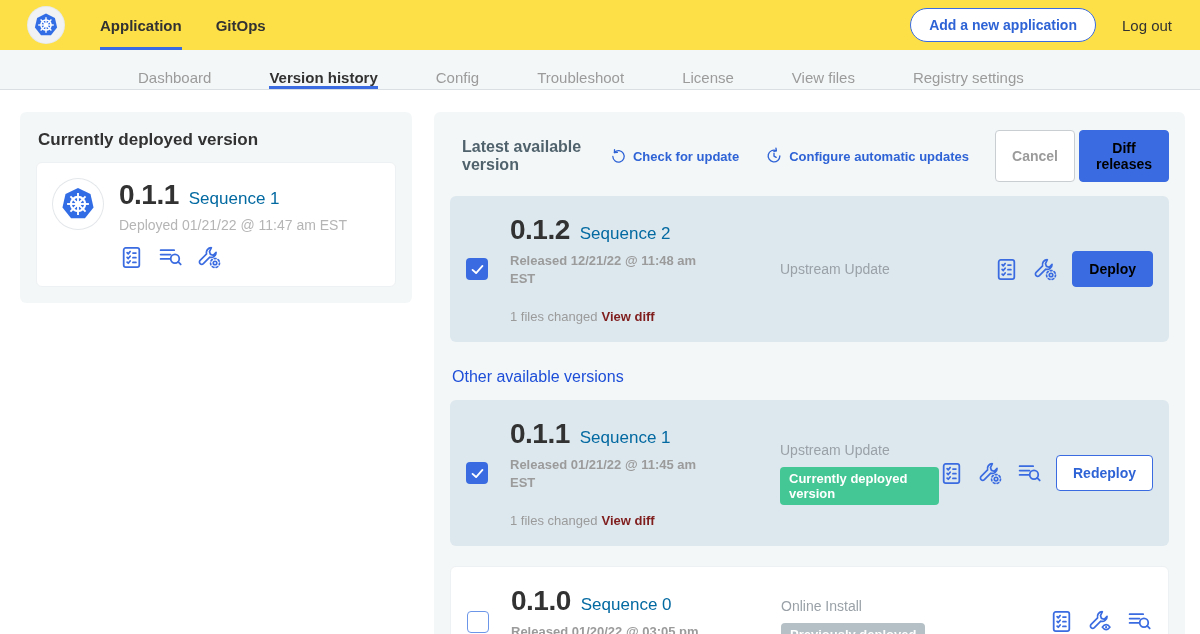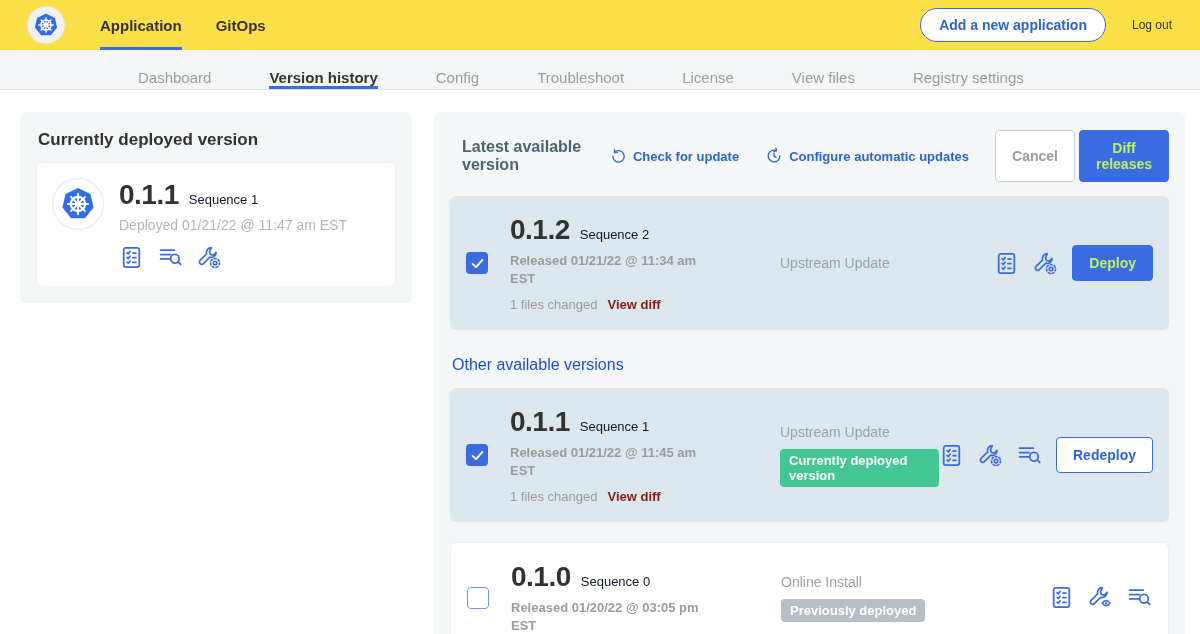--- a/index.html
+++ b/index.html
@@ -11,70 +11,70 @@
   .logo-wrap { width:36px; height:36px; border-radius:50%; background:#f0f2f4; display:flex;
     align-items:center; justify-content:center; margin-right:36px; box-shadow:0 0 0 1px #e6e9ec; }
   .top-tabs { display:flex; height:100%; gap:34px; }
   .top-tab { display:flex; align-items:center; height:100%; font-size:15px; font-weight:700;
     color:#323232; cursor:pointer; border-bottom:3px solid transparent; padding-top:3px; }
   .top-tab.active { border-bottom-color:#3a6be0; }
   .topbar-right { margin-left:auto; display:flex; align-items:center; gap:26px; }
   .pill-btn { border:1px solid #3a6be0; color:#2e63d6; background:#fff; font-weight:700;
     font-size:14px; border-radius:17px; padding:8px 18px; cursor:pointer;
     font-family:inherit; }
-  .logout { font-size:12px; color:#323232; cursor:pointer; }
+  .logout { font-size:15px; color:#323232; cursor:pointer; }
 
   
   .subnav { height:40px; background:#f4f7f8; border-bottom:1px solid #d9dfe3; display:flex;
     align-items:flex-end; padding-left:138px; gap:58px; }
   .subnav-item { display:flex; align-items:center; font-size:15px; color:#9b9b9b; cursor:pointer;
     border-bottom:3px solid transparent; padding-top:2px; }
   .subnav-item.active { color:#323232; font-weight:700; border-bottom-color:#3a6be0; }
 
   
   .main { display:flex; align-items:flex-start; padding:22px 15px 0 20px; gap:22px; }
 
   .left-panel { width:392px; background:#f4f7f8; border-radius:6px; padding:16px; }
   .left-panel h2 { font-size:17px; font-weight:700; color:#323232; margin:2px 0 12px 2px; }
   .deployed-card { background:#fff; border-radius:6px; border:1px solid #eef1f3; padding:16px; display:flex; gap:16px; }
   .app-logo { width:50px; height:50px; border-radius:50%; background:#fff; box-shadow:0 0 0 1px #e4e7ea;
     display:flex; align-items:center; justify-content:center; flex:0 0 auto; }
   .ver-line { display:flex; align-items:baseline; gap:10px; }
   .ver-big { font-size:28px; font-weight:700; letter-spacing:-.5px; color:#323232; }
-  .seq { font-size:13px; color:#0f172a; }
+  .seq { font-size:17px; color:#0369a1; }
   .deployed-at { font-size:14px; color:#b5b5b5; margin-top:6px; }
   .icon-row { display:flex; gap:14px; margin-top:12px; color:#3a6be0; }
   .icon-btn { color:#3a6be0; cursor:pointer; display:flex; align-items:center; }
 
   
   .right-panel { flex:1; background:#f4f7f8; border-radius:6px; padding:18px 16px 16px; }
   .rp-header { display:flex; align-items:center; margin-bottom:14px;margin-left:12px; }
   .rp-title { font-size:16px; font-weight:700; color:#50636d; margin-right:14px; }
   .rp-link { display:flex; align-items:center; gap:6px; color:#2e63d6; font-size:13px;
     font-weight:700; cursor:pointer; margin-right:26px; white-space:nowrap; }
   .rp-actions { margin-left:auto; display:flex; gap:4px; }
   .btn { font-family:inherit; font-size:14px; font-weight:700; border-radius:4px;
     padding:9px 16px; cursor:pointer; }
   .btn-secondary { background:#fff; border:1px solid #c9ced2; color:#9b9b9b; }
-  .btn-primary  { background:#3a6be0; border:1px solid #3a6be0; color:#bef264; }
+  .btn-primary  { background:#3a6be0; border:1px solid #3a6be0; color:#000000; }
   .btn-outline  { background:#fff; border:1px solid #3a6be0; color:#2e63d6; }
 
   .version-card { border-radius:6px; padding:18px 16px; display:flex; align-items:center; }
   .card-selected { background:#dde8ee; }
   .card-plain { background:#fff; border:1px solid #eef1f3; }
 
   .checkbox { width:22px; height:22px; border-radius:4px; flex:0 0 auto; cursor:pointer;
     display:flex; align-items:center; justify-content:center; margin-right:22px; }
   .checkbox.checked { background:#3a6be0; }
   .checkbox.unchecked { background:#fff; border:1.5px solid #6c96e8; }
   .checkbox svg { display:block; }
 
   .v-info { width:218px; flex:0 0 auto; }
   .released { font-size:13px; font-weight:700; color:#9b9b9b; margin-top:6px; max-width:205px; line-height:1.35; }
-  .files-row { display:flex; gap:10px; margin-top:10px; font-size:13px; }
+  .files-row { display:flex; gap:4px; margin-top:22px; font-size:13px; }
   .files-changed { color:#9b9b9b; }
   .view-diff { color:#7f1d1d; font-weight:700; cursor:pointer; }
 
   .v-source { flex:1; padding-left:52px; }
   .source-label { font-size:14px; font-weight:400; color:#9aa2a8; }
   .badge { display:inline-block; margin-top:9px; font-size:13px; font-weight:700; color:#fff;
     padding:4px 9px; border-radius:4px; }
   .badge-green { background:#44c794; }
   .badge-gray  { background:#b4c0c5; }
 
@@ -234,21 +234,21 @@
       <div class="checkbox checked">
         <svg width="17" height="17" viewBox="0 0 24 24">
             <use href="#i-check"></use>
           </svg>
       </div>
       <div class="v-info">
         <div class="ver-line">
           <span class="ver-big">0.1.2</span>
           <span class="seq">Sequence 2</span>
         </div>
-        <div class="released">Released 01/21/22 @ 11:34 am EST</div>
+        <div class="released">Released 12/21/22 @ 11:48 am EST</div>
         <div class="files-row">
           <span class="files-changed">1 files changed</span>
           <span class="view-diff">View diff</span>
         </div>
       </div>
       <div class="v-source">
         <div class="source-label">Upstream Update</div>
       </div>
       <div class="v-actions">
         <span class="icon-btn">

